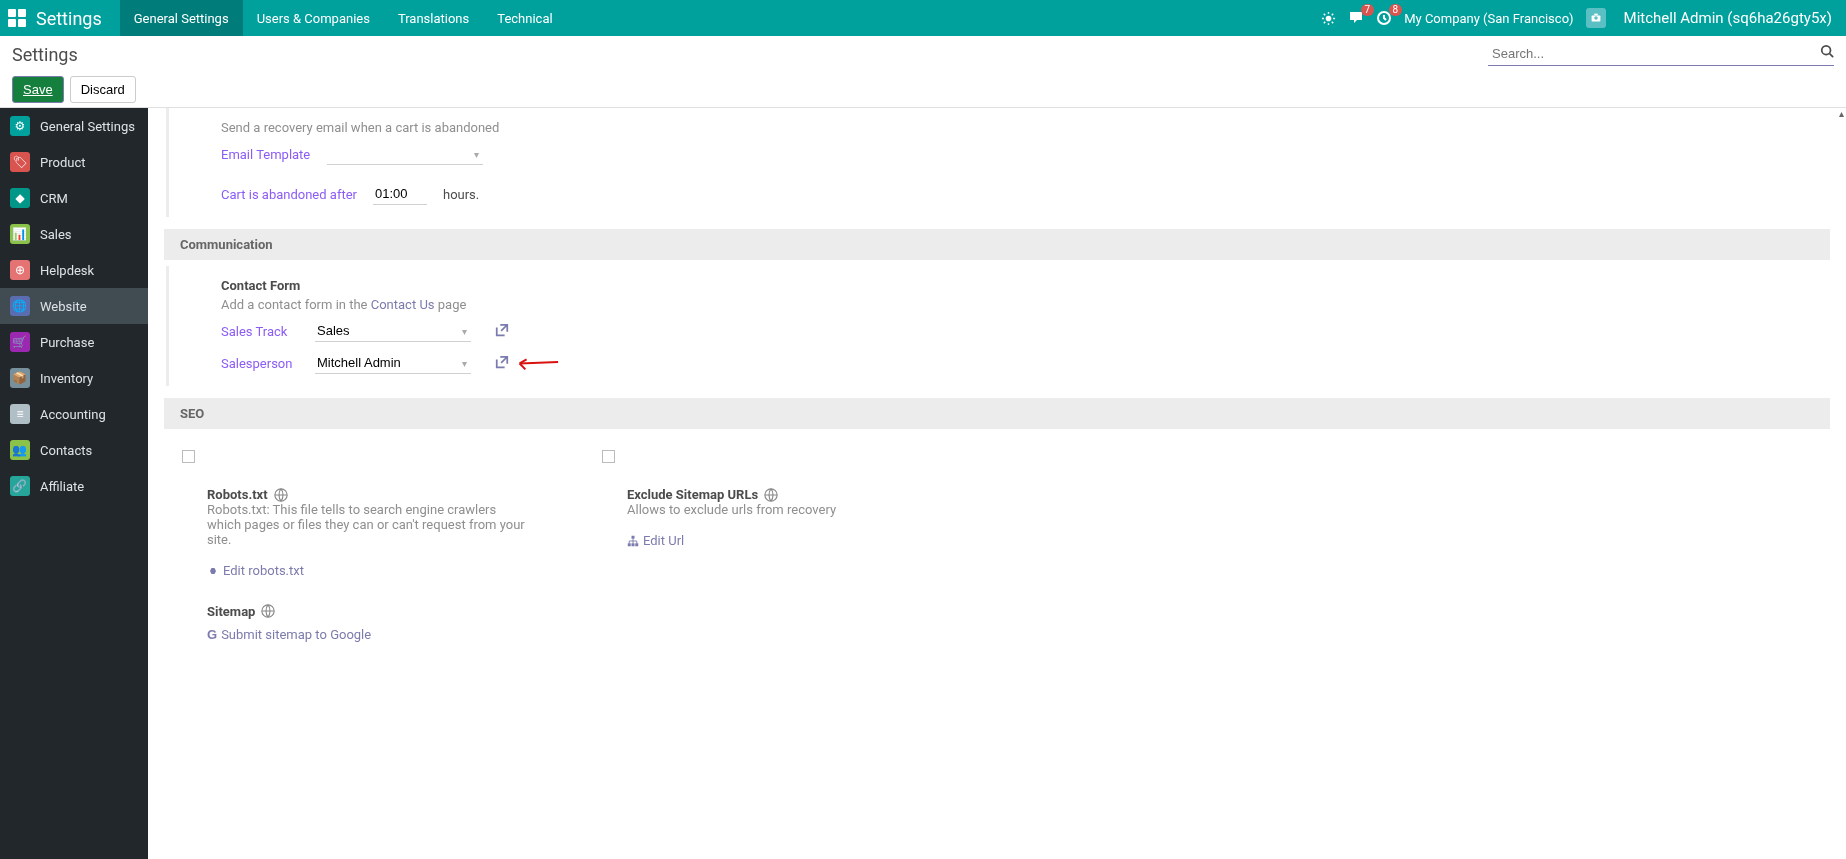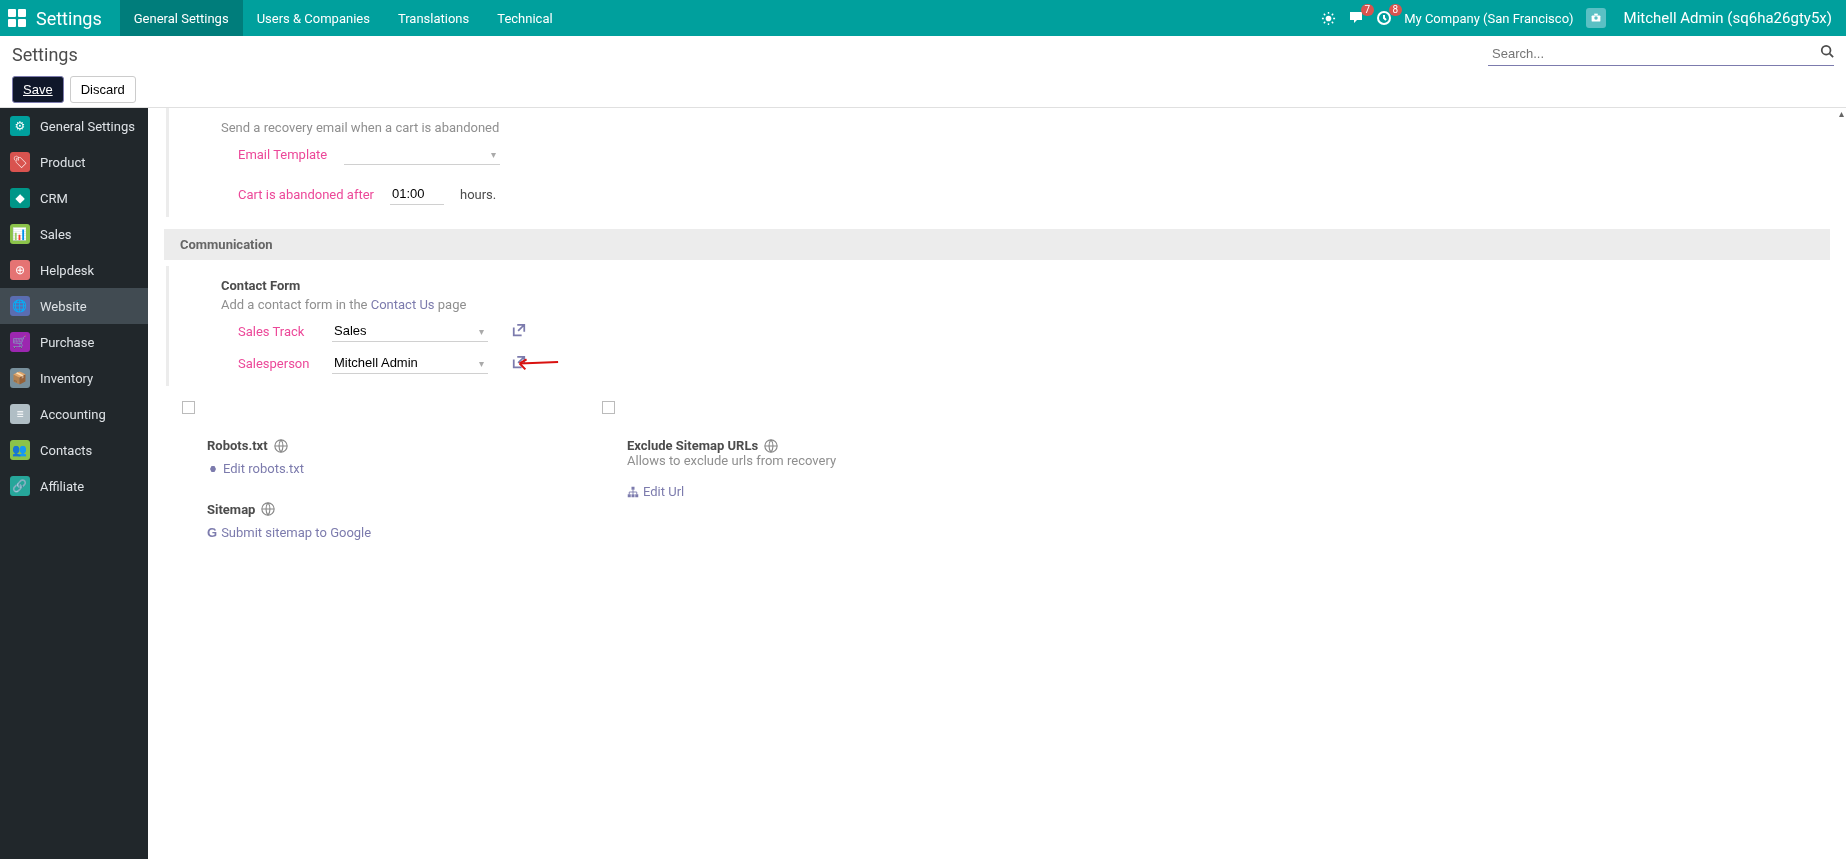--- a/index.html
+++ b/index.html
@@ -24,41 +24,41 @@
 .header-bar { height: 36px; padding: 8px 12px; display: flex; align-items: center; }
 .breadcrumb-title { font-size: 18px; color: #4c4c4c; }
 .header-spacer { flex: 1; }
 .search-wrap { position: relative; width: 346px; }
 .search-input { width: 100%; border: none; border-bottom: 1px solid #7c7bad; padding: 4px 22px 4px 4px; font-size: 13px; outline: none; background: transparent; }
 .search-btn { position: absolute; right: 0; top: 2px; cursor: pointer; color: #4c4c4c; }
 
 
 .action-bar { height: 36px; padding: 4px 12px; border-bottom: 1px solid #e0e0e0; display: flex; align-items: center; gap: 6px; }
 .btn { padding: 5px 10px; border: 1px solid #ccc; background: #fff; font-size: 13px; cursor: pointer; border-radius: 3px; }
-.btn-primary { background: #0f172a; color: #fff; border-color: #7c7bad; text-decoration: underline; }
+.btn-primary { background: #15803d; color: #fff; border-color: #7c7bad; text-decoration: underline; }
 
 
 .body-wrap { display: flex; height: calc(100vh - 108px); }
 
 
 .sidebar { width: 148px; background: #21272b; color: #dee2e6; overflow-y: auto; flex-shrink: 0; }
 .sidebar-item { display: flex; align-items: center; padding: 8px 10px; cursor: pointer; font-size: 13px; gap: 10px; }
 .sidebar-item.active { background: #414b52; }
 .sb-icon { width: 20px; height: 20px; border-radius: 3px; display: flex; align-items: center; justify-content: center; font-size: 12px; color: #fff; flex-shrink: 0; }
 .ic-gen { background: #00a09d; } .ic-prod { background: #d9534f; } .ic-crm { background: #009688; } .ic-sales { background: #8bc34a; } .ic-help { background: #e57373; } .ic-web { background: #5b6db1; } .ic-pur { background: #9c27b0; } .ic-inv { background: #78909c; } .ic-acc { background: #b0bec5; } .ic-con { background: #8bc34a; } .ic-aff { background: #26a69a; }
 
 
 .content { flex: 1; overflow-y: auto; position: relative; background: #fff; }
 .content-inner { padding: 0 16px 40px 16px; }
 
 .setting-row { display: flex; padding: 12px 0 12px 52px; border-left: 3px solid #ececec; margin-left: 2px; }
 .setting-block { max-width: 360px; }
 .setting-desc { color: #8f8f8f; font-size: 13px; margin-bottom: 8px; }
 .field-row { display: flex; align-items: center; gap: 16px; margin-top: 8px; }
-.field-label-narrow { font-size: 13px; color: #ec4899; margin-left: 17px; }
+.field-label-narrow { font-size: 13px; color: #8b5cf6; }
 .m2o-input { width: 156px; border: none; border-bottom: 1px solid #d0d0d0; padding: 3px 18px 3px 2px; font-size: 13px; outline: none; background: transparent; position: relative; }
 .m2o-wrap { position: relative; display: inline-flex; align-items: center; }
 .m2o-caret { position: absolute; right: 4px; color: #aaa; font-size: 10px; pointer-events: none; }
 .ext-link { color: #7c7bad; margin-left: 8px; cursor: pointer; font-size: 14px; }
 .txt-input { width: 54px; border: none; border-bottom: 1px solid #d0d0d0; padding: 3px 2px; font-size: 13px; outline: none; text-align: left; }
 
 .section-header { background: #ececec; color: #666; font-weight: 700; padding: 8px 16px; margin: 12px 0 6px 0; font-size: 13px; }
 
 .two-col { display: flex; gap: 40px; padding-left: 18px; }
 .col-setting { display: flex; gap: 12px; padding: 12px 0; width: 380px; }
@@ -247,36 +247,38 @@
             <span class="arrow-annotation" style="left:298px; top:-2px;">
               <svg width="40" height="24" viewBox="0 0 40 24">
                   <path d="M38 22 L4 4" stroke="#d9110f" stroke-width="2" fill="none"></path>
                   <path d="M4 4 L12 4 M4 4 L6 12" stroke="#d9110f" stroke-width="2" fill="none"></path>
                 </svg>
             </span>
           </div>
         </div>
       </div>
 
+      <div class="section-header">SEO</div>
       <div class="two-col">
 
         <div>
           <div class="col-setting">
             <div class="chk"></div>
           </div>
 
           <div class="col-setting" style="padding-left:25px;">
             <div>
               <div class="setting-title">
                 <span>Robots.txt</span>
                 <svg class="globe-icon" viewBox="0 0 16 16" fill="currentColor">
                     <circle cx="8" cy="8" r="7" fill="none" stroke="currentColor" stroke-width="1.3"></circle>
                     <path d="M1 8h14M8 1c3 3 3 11 0 14M8 1c-3 3-3 11 0 14" fill="none" stroke="currentColor" stroke-width="1.3"></path>
                   </svg>
               </div>
+              <div class="setting-desc" style="max-width:320px;">Robots.txt: This file tells to search engine crawlers which pages or files they can or can't request from your site.</div>
               <div class="link-action">
                 <svg width="12" height="12" viewBox="0 0 16 16" fill="currentColor">
                     <path d="M4 8l2-4h4l2 4-2 4H6z M8 2v2M8 12v2M3 5l2 1M11 10l2 1M3 11l2-1M11 6l2-1"></path>
                   </svg>
                 <span>Edit robots.txt</span>
               </div>
             </div>
           </div>
 
           <div class="col-setting" style="padding-left:25px;">

